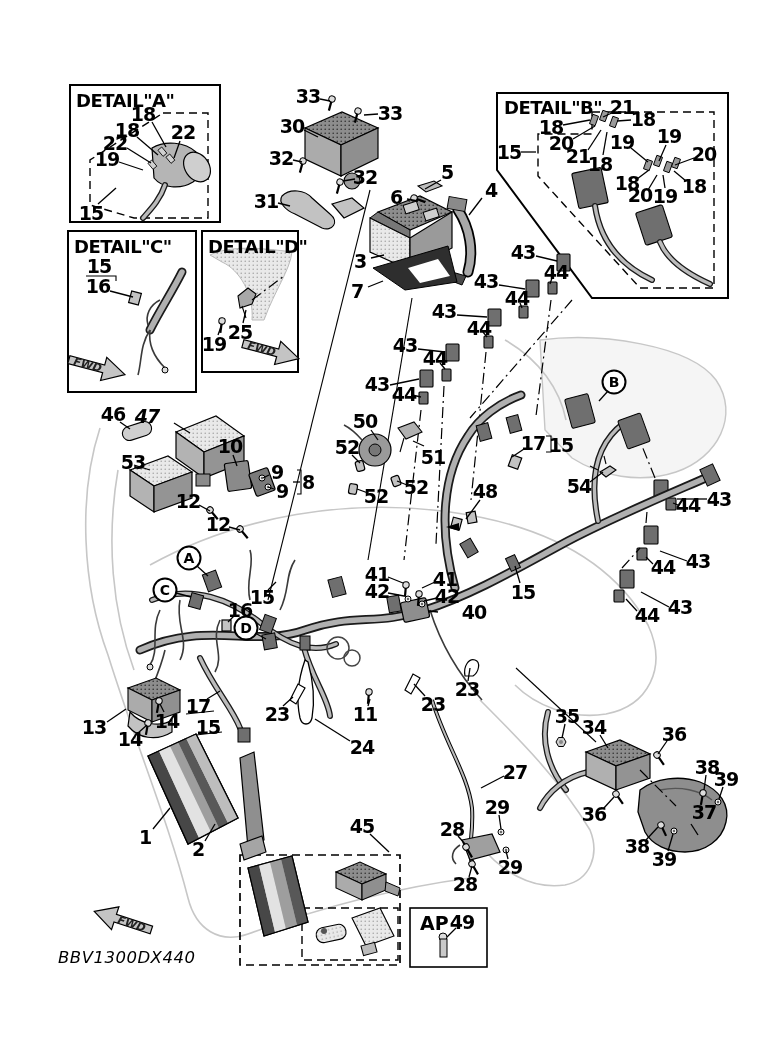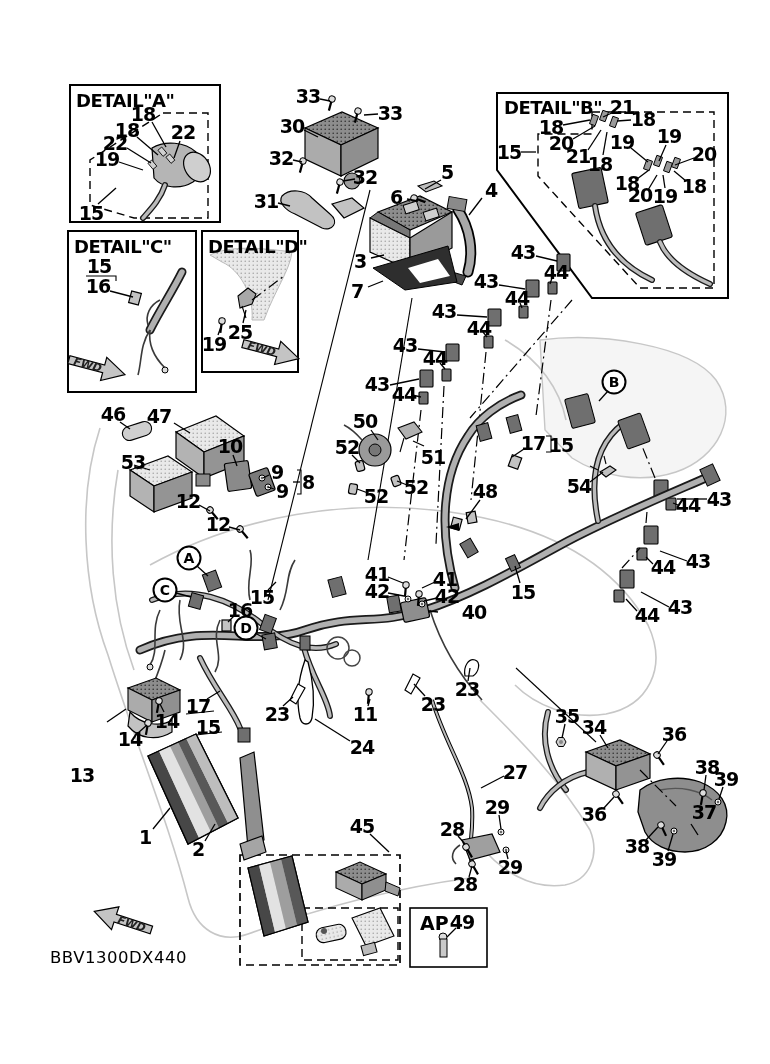--- a/index.html
+++ b/index.html
@@ -538,21 +538,21 @@
       <div class="co" style="left: 292px; top: 126px;">30</div>
       <div class="co" style="left: 281px; top: 158px;">32</div>
       <div class="co" style="left: 365px; top: 177px;">32</div>
       <div class="co" style="left: 266px; top: 201px;">31</div>
       <div class="co" style="left: 447px; top: 172px;">5</div>
       <div class="co" style="left: 396px; top: 197px;">6</div>
       <div class="co" style="left: 491px; top: 190px;">4</div>
       <div class="co" style="left: 360px; top: 261px;">3</div>
       <div class="co" style="left: 357px; top: 291px;">7</div>
       <div class="co" style="left: 113px; top: 414px;">46</div>
-      <div class="co" style="left: 159px; top: 416px;">47</div>
+      <div class="co" style="left: 147px; top: 416px; font-style: italic;">47</div>
       <div class="co" style="left: 133px; top: 462px;">53</div>
       <div class="co" style="left: 230px; top: 446px;">10</div>
       <div class="co" style="left: 277px; top: 472px;">9</div>
       <div class="co" style="left: 282px; top: 491px;">9</div>
       <div class="co" style="left: 308px; top: 482px;">8</div>
       <div class="co" style="left: 188px; top: 501px;">12</div>
       <div class="co" style="left: 218px; top: 524px;">12</div>
       <div class="co" style="left: 365px; top: 421px; text-align: right;">50</div>
       <div class="co" style="left: 433px; top: 457px;">51</div>
       <div class="co" style="left: 347px; top: 447px;">52</div>
@@ -579,21 +579,21 @@
       <div class="co" style="left: 405px; top: 345px;">43</div>
       <div class="co" style="left: 435px; top: 358px;">44</div>
       <div class="co" style="left: 377px; top: 384px;">43</div>
       <div class="co" style="left: 404px; top: 394px;">44</div>
       <div class="co" style="left: 719px; top: 499px;">43</div>
       <div class="co" style="left: 688px; top: 505px;">44</div>
       <div class="co" style="left: 698px; top: 561px;">43</div>
       <div class="co" style="left: 663px; top: 567px;">44</div>
       <div class="co" style="left: 680px; top: 607px;">43</div>
       <div class="co" style="left: 647px; top: 615px;">44</div>
-      <div class="co" style="left: 82px; top: 727px; margin-top: 48px;">13</div>
+      <div class="co" style="left: 94px; top: 727px;">13</div>
       <div class="co" style="left: 167px; top: 721px;">14</div>
       <div class="co" style="left: 130px; top: 739px;">14</div>
       <div class="co" style="left: 198px; top: 706px;">17</div>
       <div class="co" style="left: 208px; top: 727px;">15</div>
       <div class="co" style="left: 277px; top: 714px;">23</div>
       <div class="co" style="left: 365px; top: 714px;">11</div>
       <div class="co" style="left: 362px; top: 747px;">24</div>
       <div class="co" style="left: 433px; top: 704px;">23</div>
       <div class="co" style="left: 467px; top: 689px;">23</div>
       <div class="co" style="left: 145px; top: 837px;">1</div>
@@ -618,15 +618,15 @@
       <div class="marker" style="left: 614px; top: 382px;">B</div>
       <div class="marker" style="left: 165px; top: 590px;">C</div>
       <div class="marker" style="left: 246px; top: 628px;">D</div>
     </div>
 
 <div class="detail-title" style="left:76px;top:90px;">DETAIL"A"</div>
 <div class="detail-title" style="left:504px;top:97px;">DETAIL"B"</div>
 <div class="detail-title" style="left:74px;top:236px;">DETAIL"C"</div>
 <div class="detail-title" style="left:208px;top:236px;">DETAIL"D"</div>
 <div class="ap-title" style="left:420px;top:912px;">AP</div>
-<div class="part-code" style="left:50px;top:948px;">BBV1300DX440</div>
+<div class="part-code" style="left:58px;top:948px;font-style:italic;">BBV1300DX440</div>
 
 </div>
 
 </body></html>

